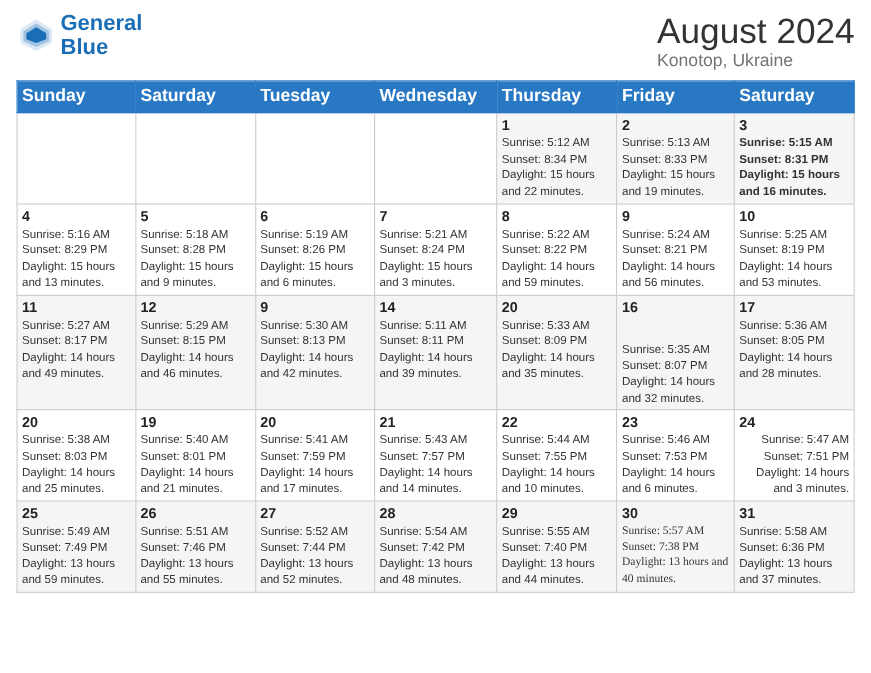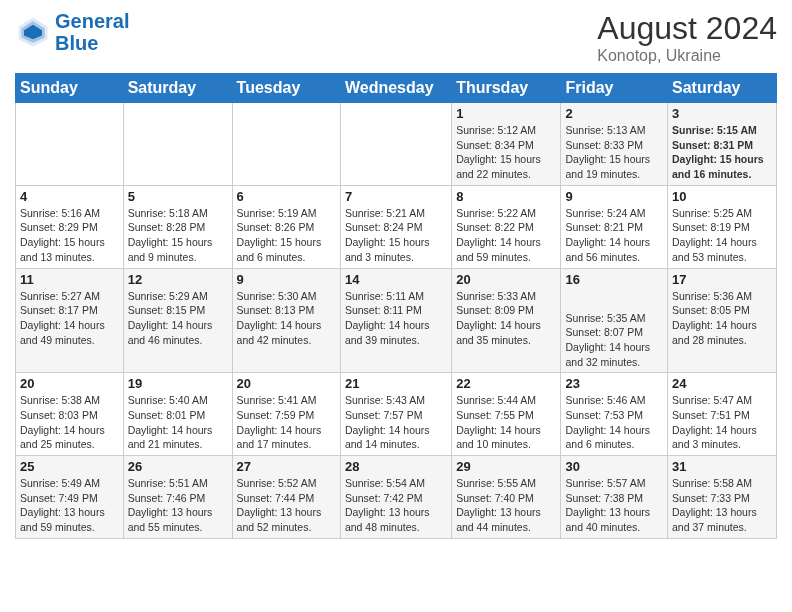--- a/index.html
+++ b/index.html
@@ -264,21 +264,21 @@
 Daylight: 14 hours and 10 minutes.</div>
         </td>
         <td>
           <div class="day-number">23</div>
           <div class="day-info" style="white-space: pre-line;">Sunrise: 5:46 AM
 Sunset: 7:53 PM
 Daylight: 14 hours and 6 minutes.</div>
         </td>
         <td>
           <div class="day-number">24</div>
-          <div class="day-info" style="white-space: pre-line;">Sunrise: 5:47 AM
+          <div class="day-info" style="white-space: pre-line; text-align: right;">Sunrise: 5:47 AM
 Sunset: 7:51 PM
 Daylight: 14 hours and 3 minutes.</div>
         </td>
       </tr>
       <tr>
         <td>
           <div class="day-number">25</div>
           <div class="day-info" style="white-space: pre-line;">Sunrise: 5:49 AM
 Sunset: 7:49 PM
 Daylight: 13 hours and 59 minutes.</div>
@@ -302,25 +302,25 @@
 Daylight: 13 hours and 48 minutes.</div>
         </td>
         <td>
           <div class="day-number">29</div>
           <div class="day-info" style="white-space: pre-line;">Sunrise: 5:55 AM
 Sunset: 7:40 PM
 Daylight: 13 hours and 44 minutes.</div>
         </td>
         <td>
           <div class="day-number">30</div>
-          <div class="day-info" style="white-space: pre-line;">Sunrise: 5:57 AM
+          <div class="day-info" style="white-space: pre-line; font-family: Liberation Serif, serif;">Sunrise: 5:57 AM
 Sunset: 7:38 PM
 Daylight: 13 hours and 40 minutes.</div>
         </td>
         <td>
           <div class="day-number">31</div>
           <div class="day-info" style="white-space: pre-line;">Sunrise: 5:58 AM
-Sunset: 7:33 PM
+Sunset: 6:36 PM
 Daylight: 13 hours and 37 minutes.</div>
         </td>
       </tr>
     </tbody>
 </table>
 
 </body></html>

